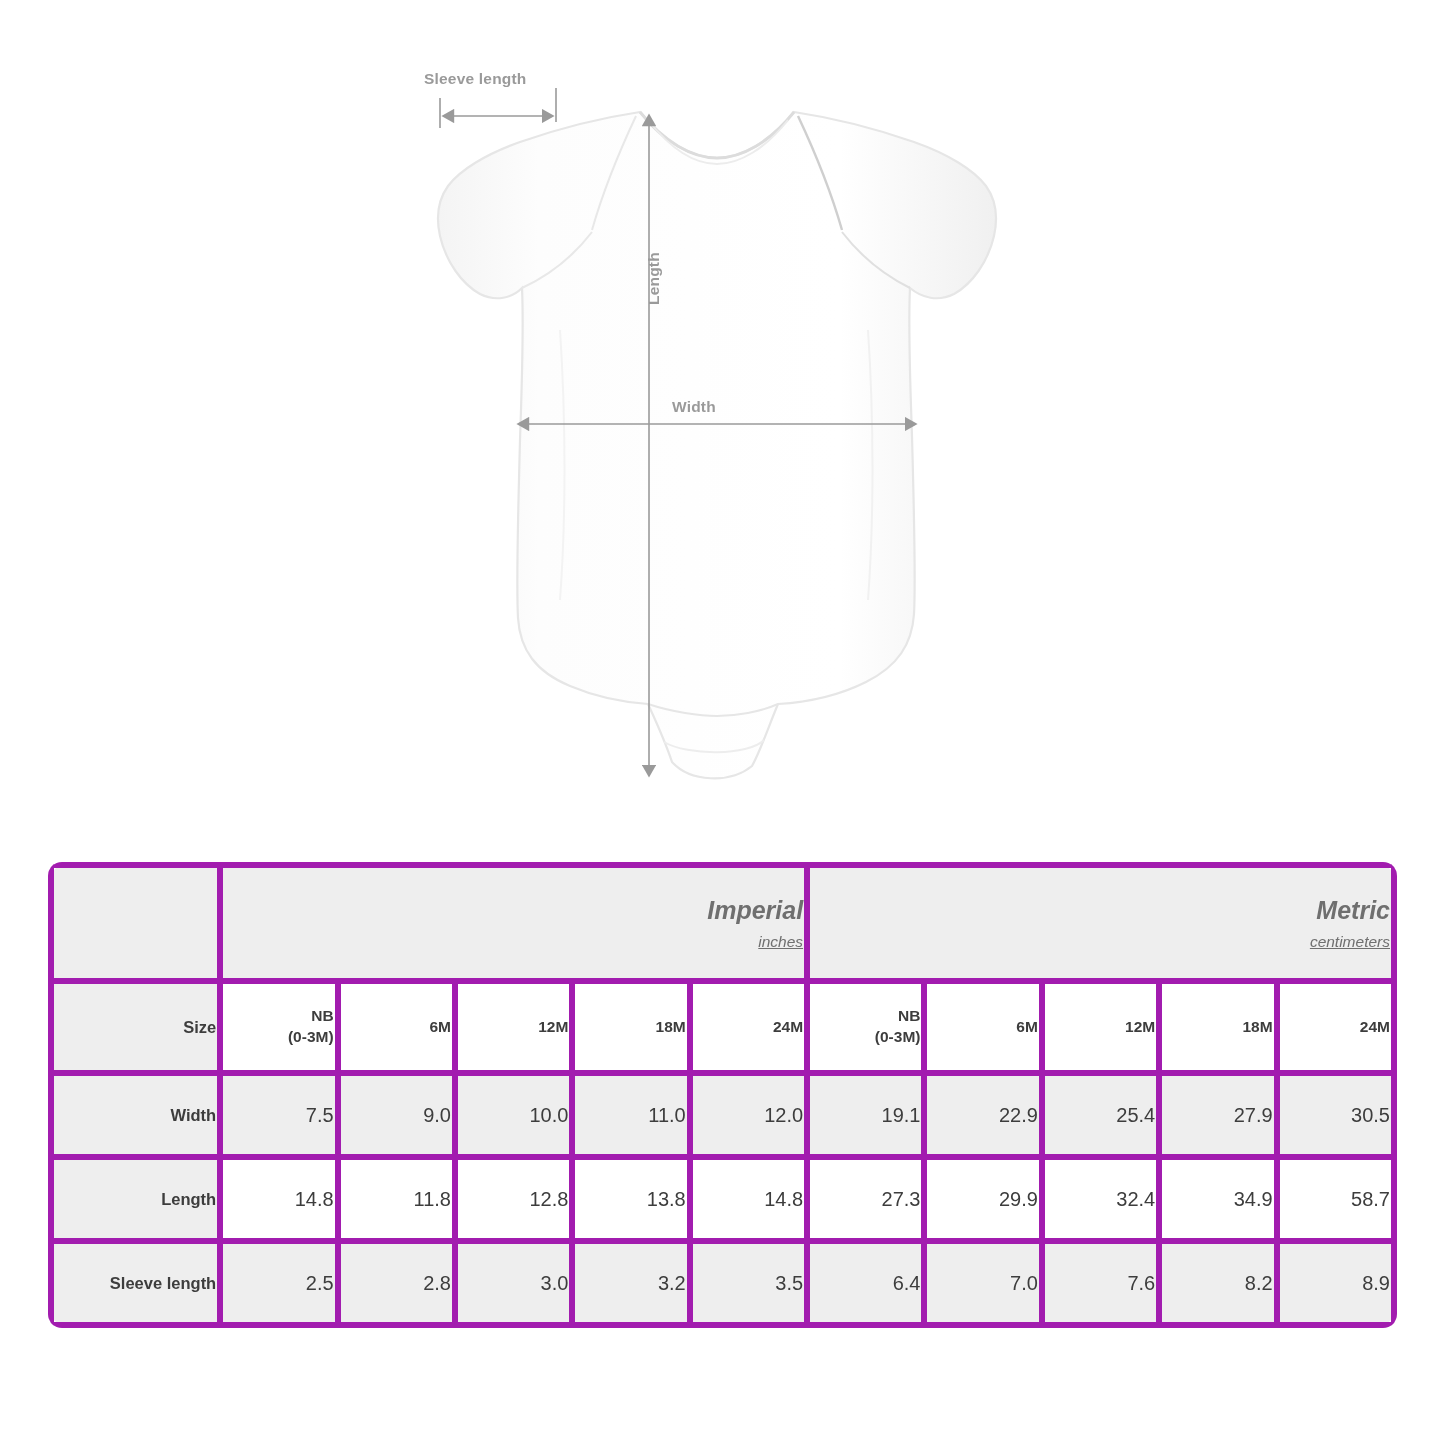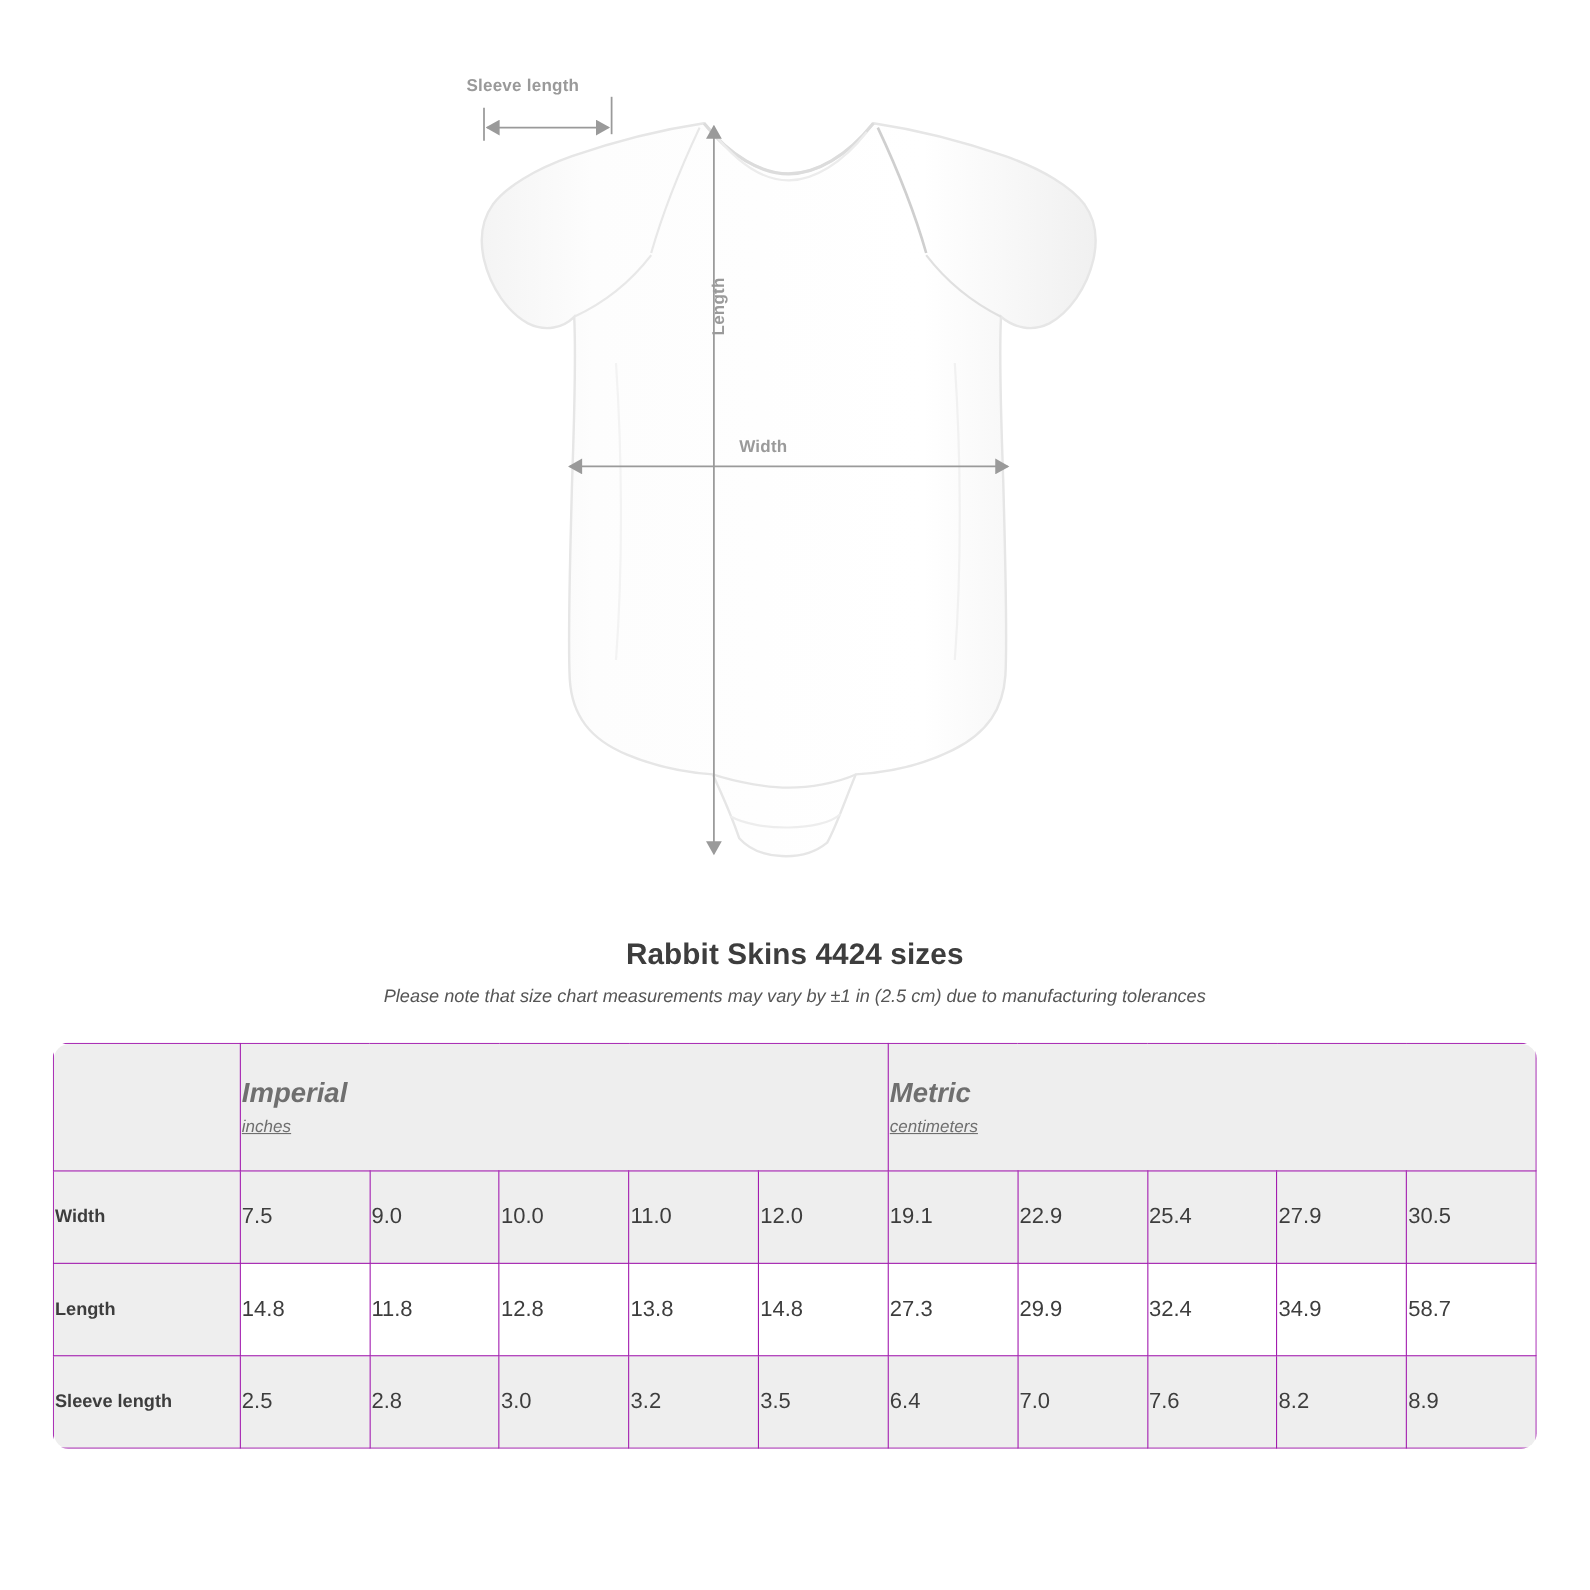--- a/index.html
+++ b/index.html
@@ -71,22 +71,22 @@
     border-radius: 14px;
     overflow: hidden;
     background: #fff;
   }
   table.size-table {
     width: 100%;
     border-collapse: collapse;
     table-layout: fixed;
   }
   table.size-table td, table.size-table th {
-    border: 1px solid #a21caf;
-    text-align: left;
+    border: 6px solid #a21caf;
+    text-align: right;
     vertical-align: middle;
   }
   
   .unit-row td {
     background: #eeeeee;
     height: 116px;
     border: none;
   }
   .unit-name {
     font-size: 25px;
@@ -217,24 +217,20 @@
           <line x1="518" y1="424" x2="916" y2="424" stroke="#9a9a9a" stroke-width="1.6" marker-start="url(#arrTail)" marker-end="url(#arrHead)"></line>
         </g>
       </svg>
 
       <div class="dim-label label-sleeve">Sleeve length</div>
       <div class="dim-label label-width">Width</div>
       <div class="dim-label label-length">Length</div>
     </div>
   </div>
 
-  <div class="title-block">
-    <h1 class="chart-title">Rabbit Skins 4424 sizes</h1>
-    <p class="chart-note">Please note that size chart measurements may vary by ±1 in (2.5 cm) due to manufacturing tolerances</p>
-  </div>
 
   <div class="table-wrap">
     <table class="size-table">
       <colgroup>
         <col style="width:12.6%">
         <col style="width:8.74%">
           <col style="width:8.74%">
           <col style="width:8.74%">
           <col style="width:8.74%">
           <col style="width:8.74%">
@@ -251,20 +247,39 @@
           <td colspan="5">
             <div class="unit-name">Imperial</div>
             <div class="unit-sub">inches</div>
           </td>
           <td colspan="5">
             <div class="unit-name">Metric</div>
             <div class="unit-sub">centimeters</div>
           </td>
         </tr>
 
+        <tr class="head-row">
+          <td class="rowhead">Size</td>
+          <td>
+            <span class="sub-size">NB</span>
+            <span class="sub-size">(0-3M)</span>
+          </td>
+          <td>6M</td>
+          <td>12M</td>
+          <td>18M</td>
+          <td>24M</td>
+          <td>
+            <span class="sub-size">NB</span>
+            <span class="sub-size">(0-3M)</span>
+          </td>
+          <td>6M</td>
+          <td>12M</td>
+          <td>18M</td>
+          <td>24M</td>
+        </tr>
 
         <tr class="data-row odd">
           <td class="rowhead">Width</td>
           <td>7.5</td>
           <td>9.0</td>
           <td>10.0</td>
           <td>11.0</td>
           <td>12.0</td>
           <td>19.1</td>
           <td>22.9</td>

